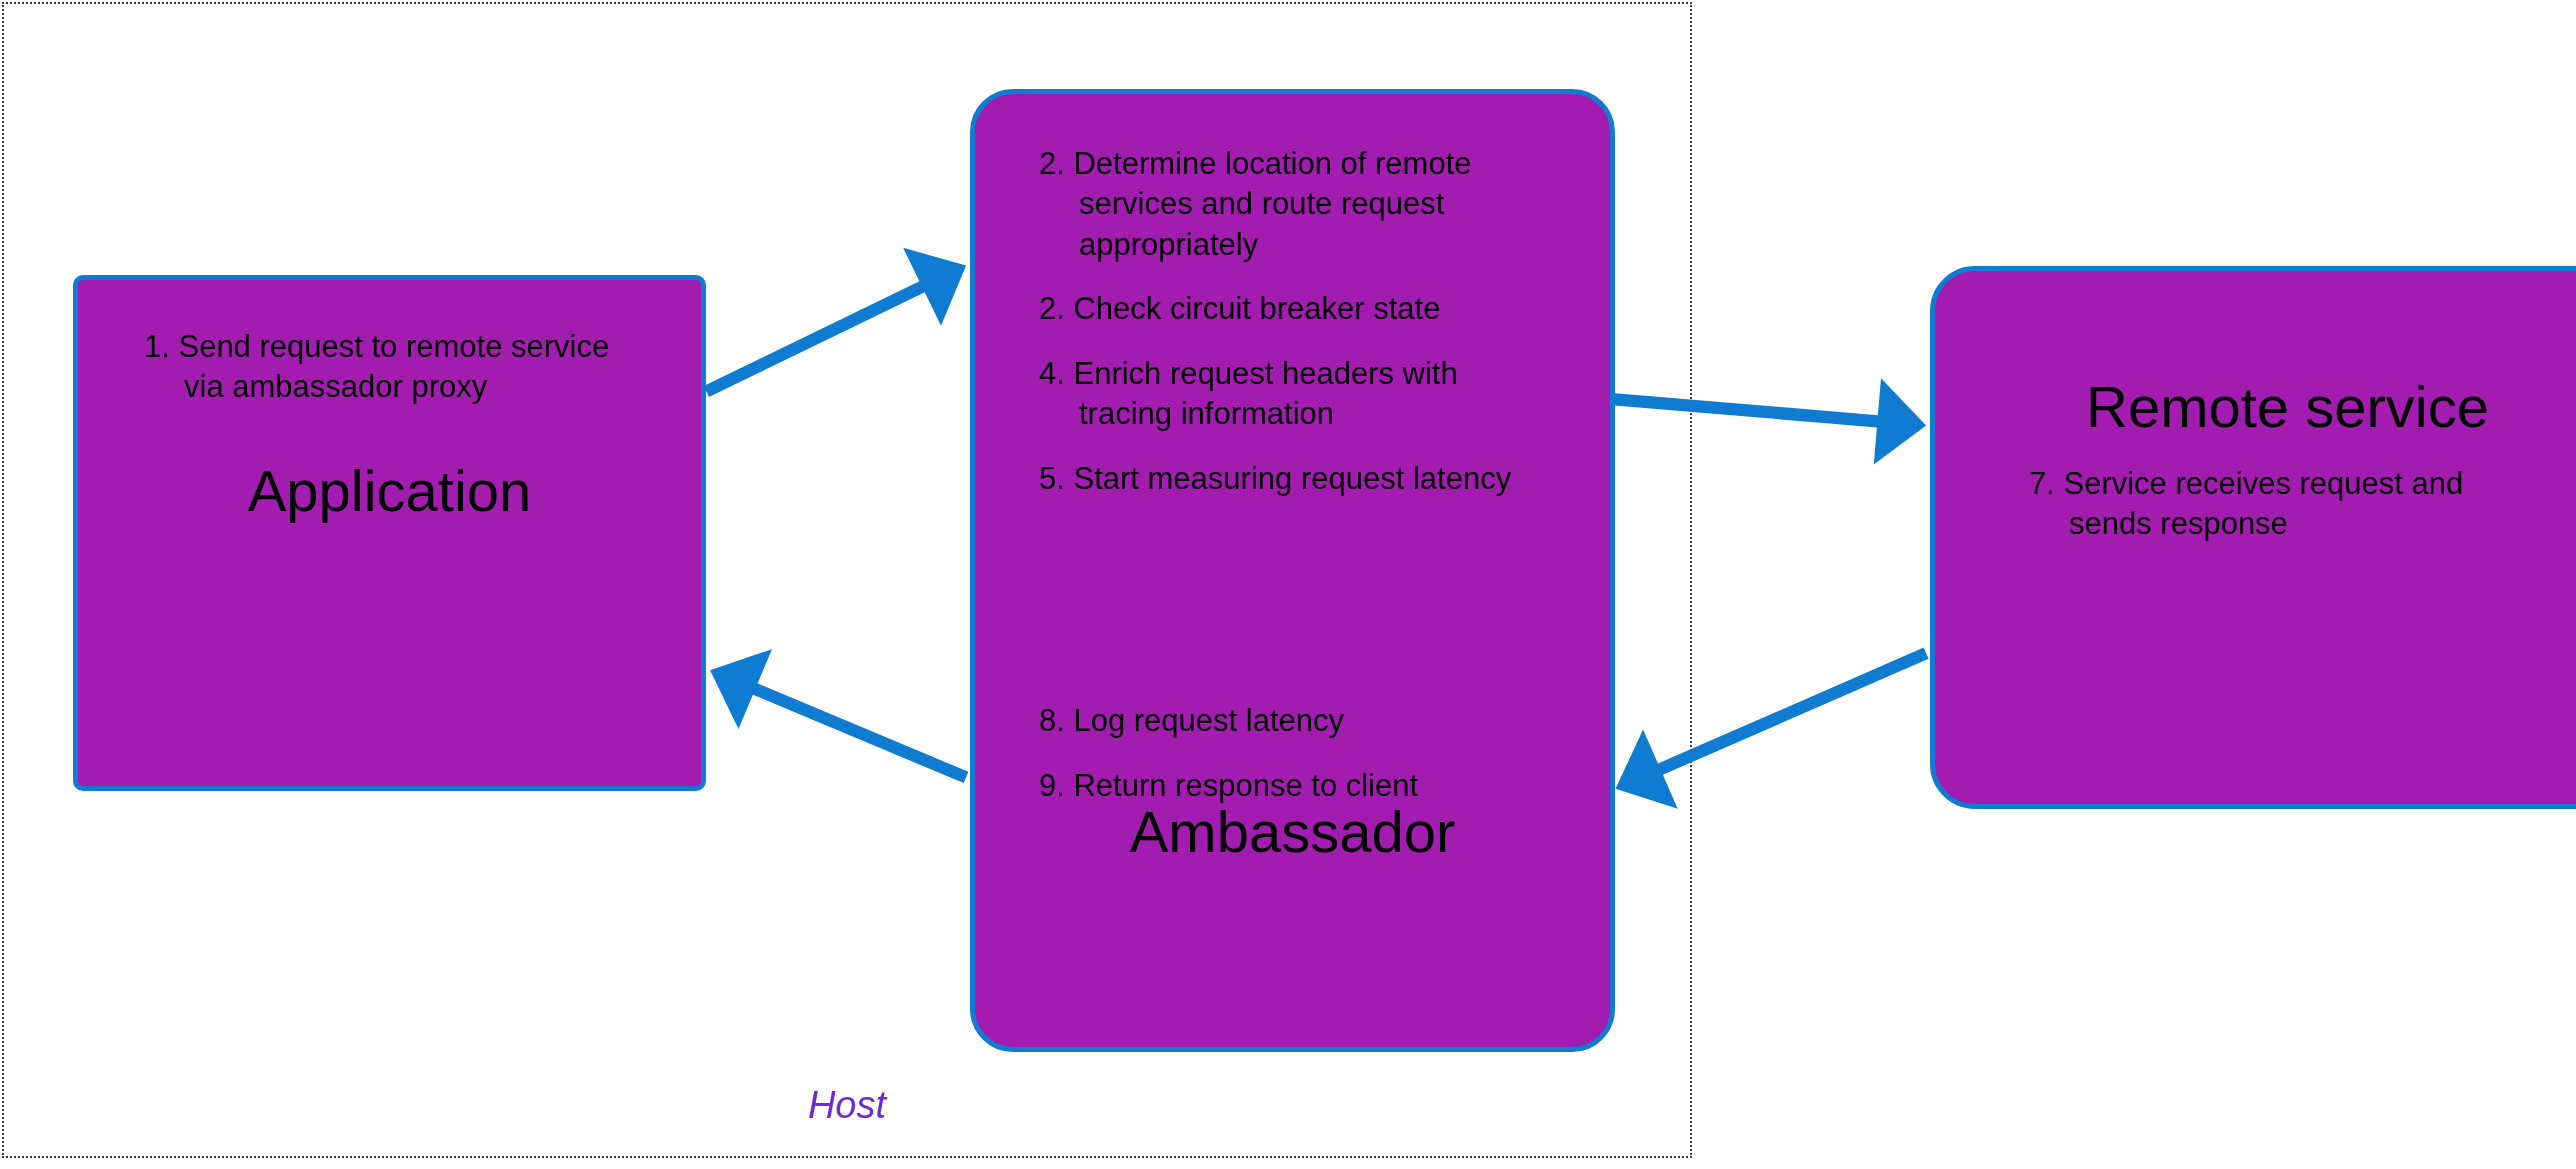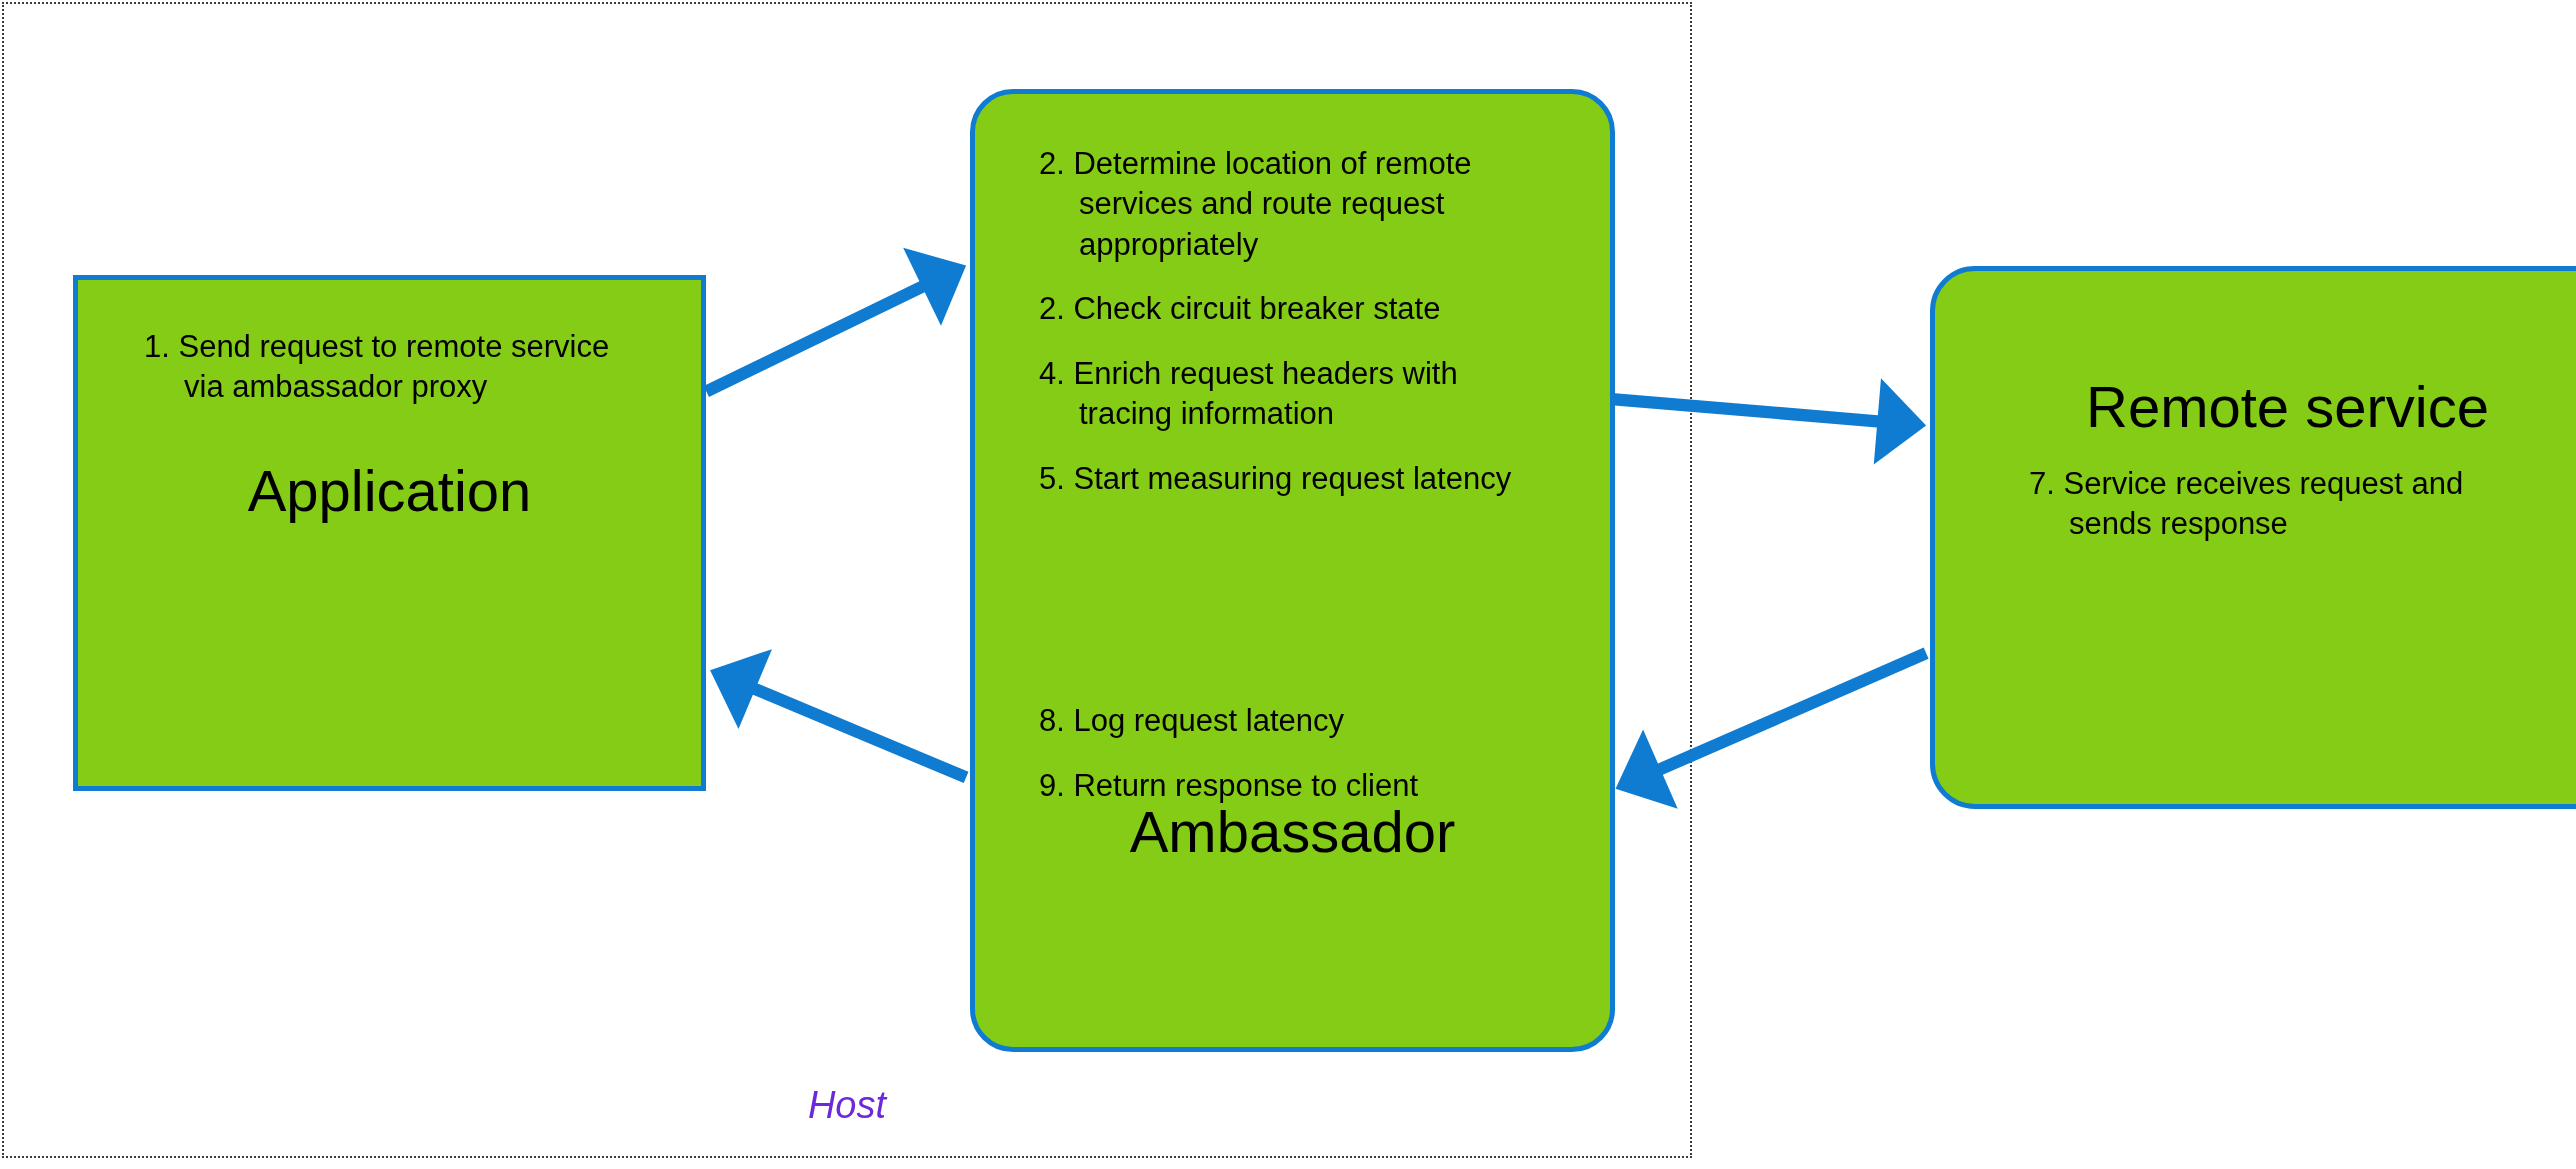--- a/index.html
+++ b/index.html
@@ -40,28 +40,28 @@
     line-height: 1.1;
     white-space: nowrap;
     font-style: italic;
   }
 
   
   .node {
     position: absolute;
     box-sizing: border-box;
     border: 5.6px solid #0f7cd1;
-    background: #84cc16;
+    background: #a21caf;
   }
   .node-app {
     left: 73px;
     top: 275px;
     width: 633px;
     height: 516px;
-    border-radius: 0;
+    border-radius: 10px;
   }
   .node-ambassador {
     left: 970px;
     top: 89px;
     width: 645px;
     height: 963px;
     border-radius: 43px;
   }
   .node-remote {
     left: 1930px;

